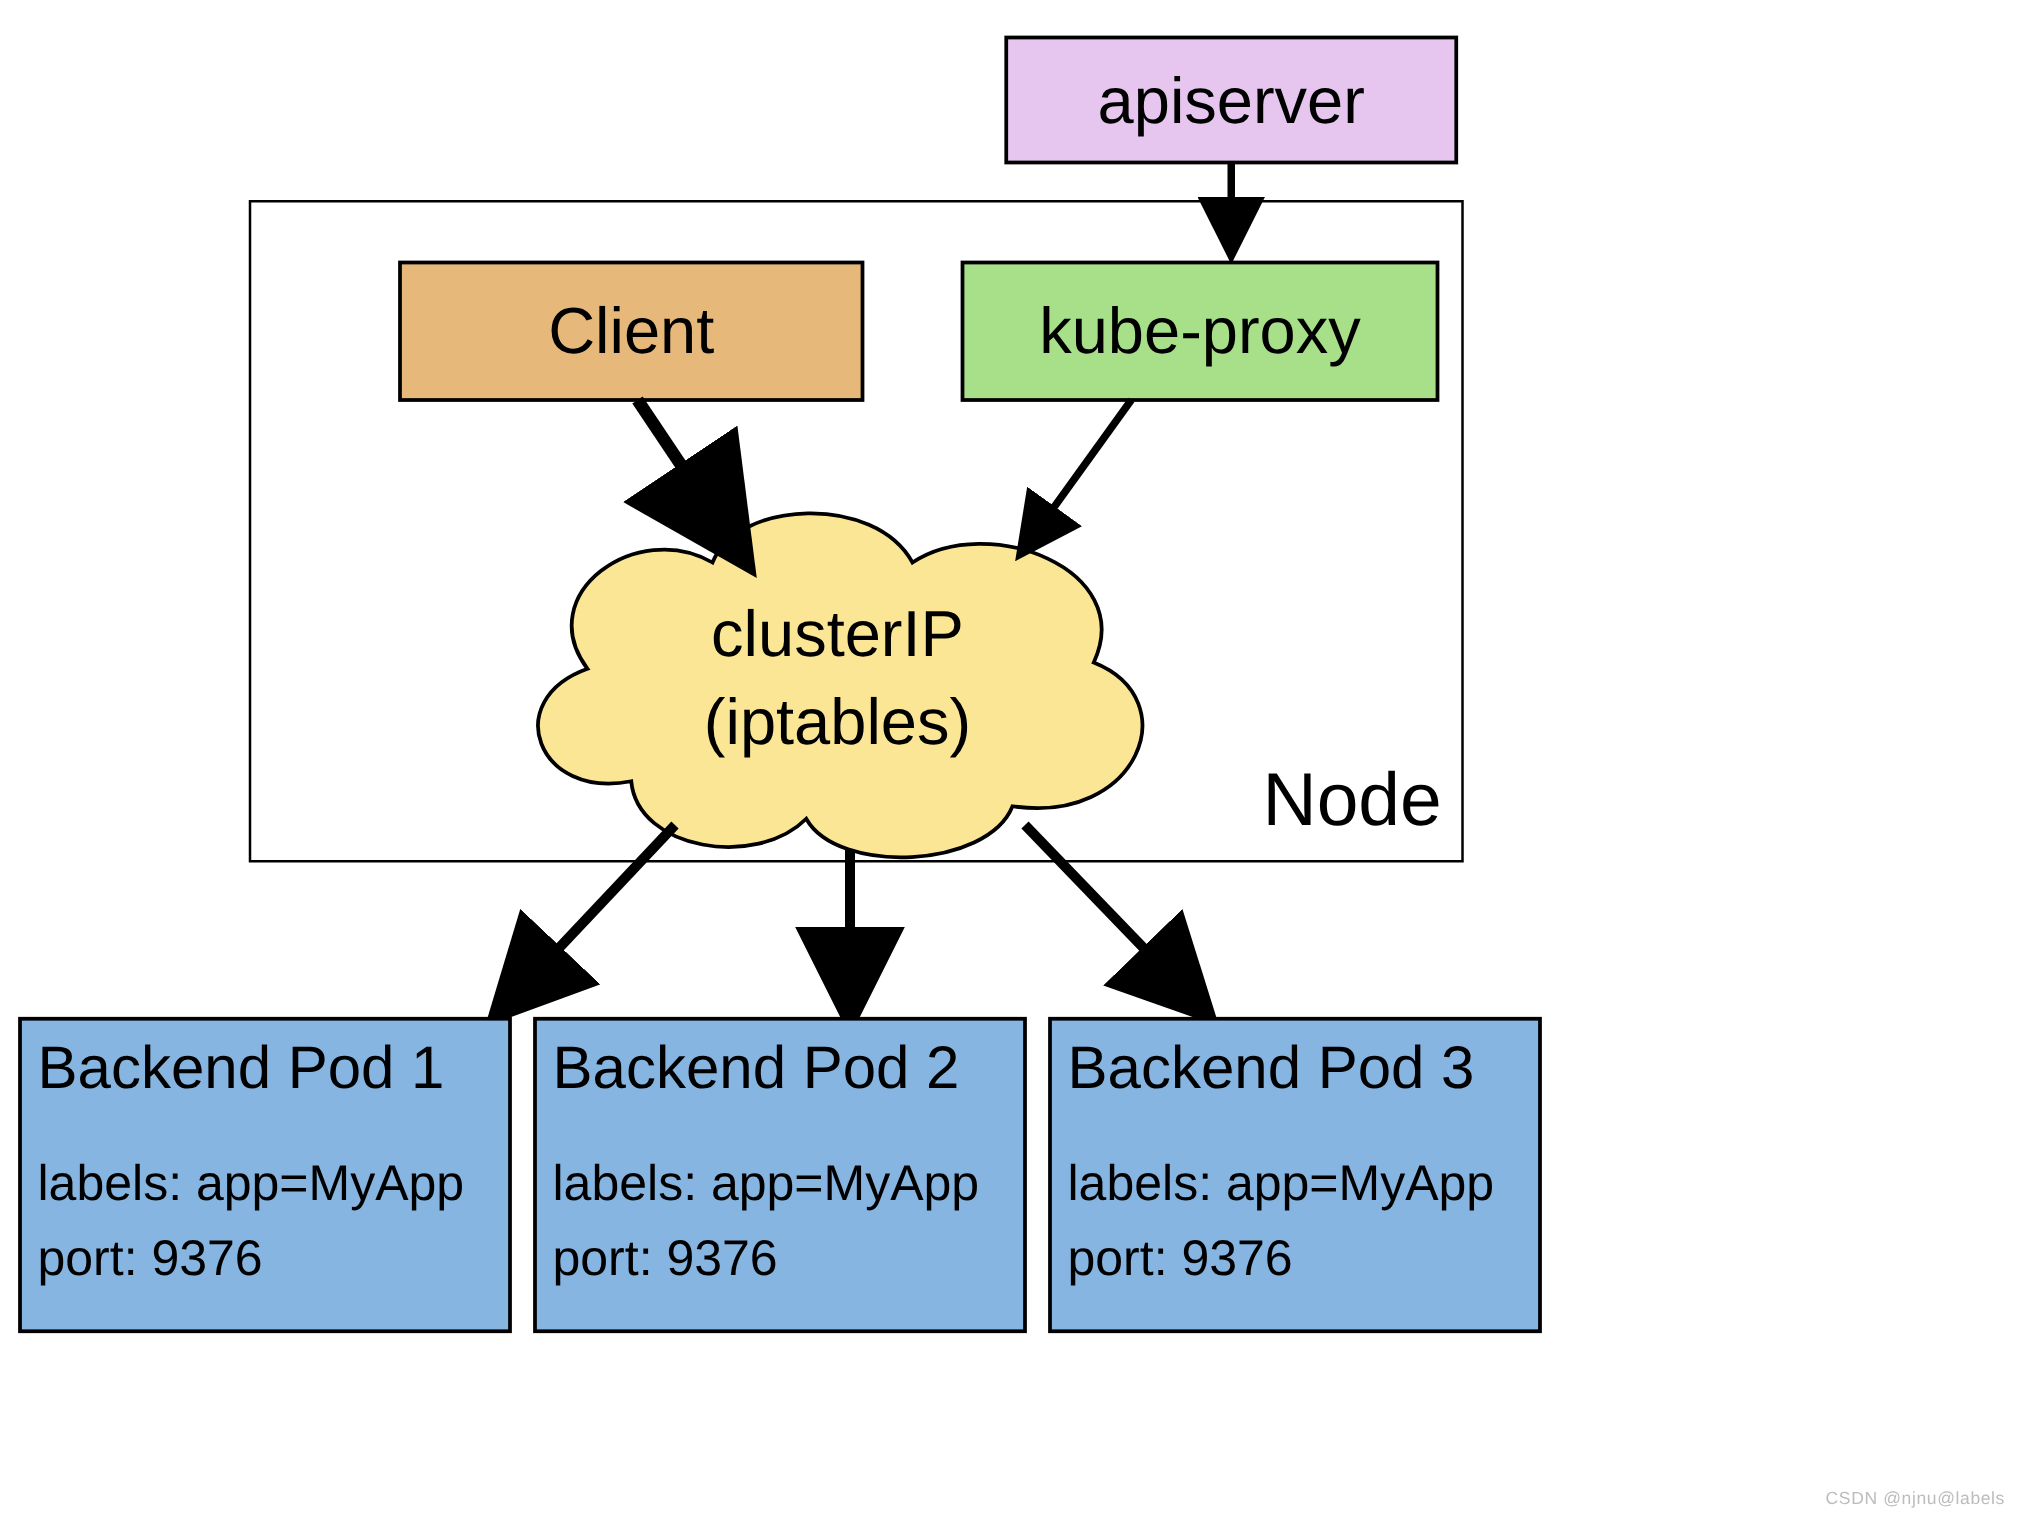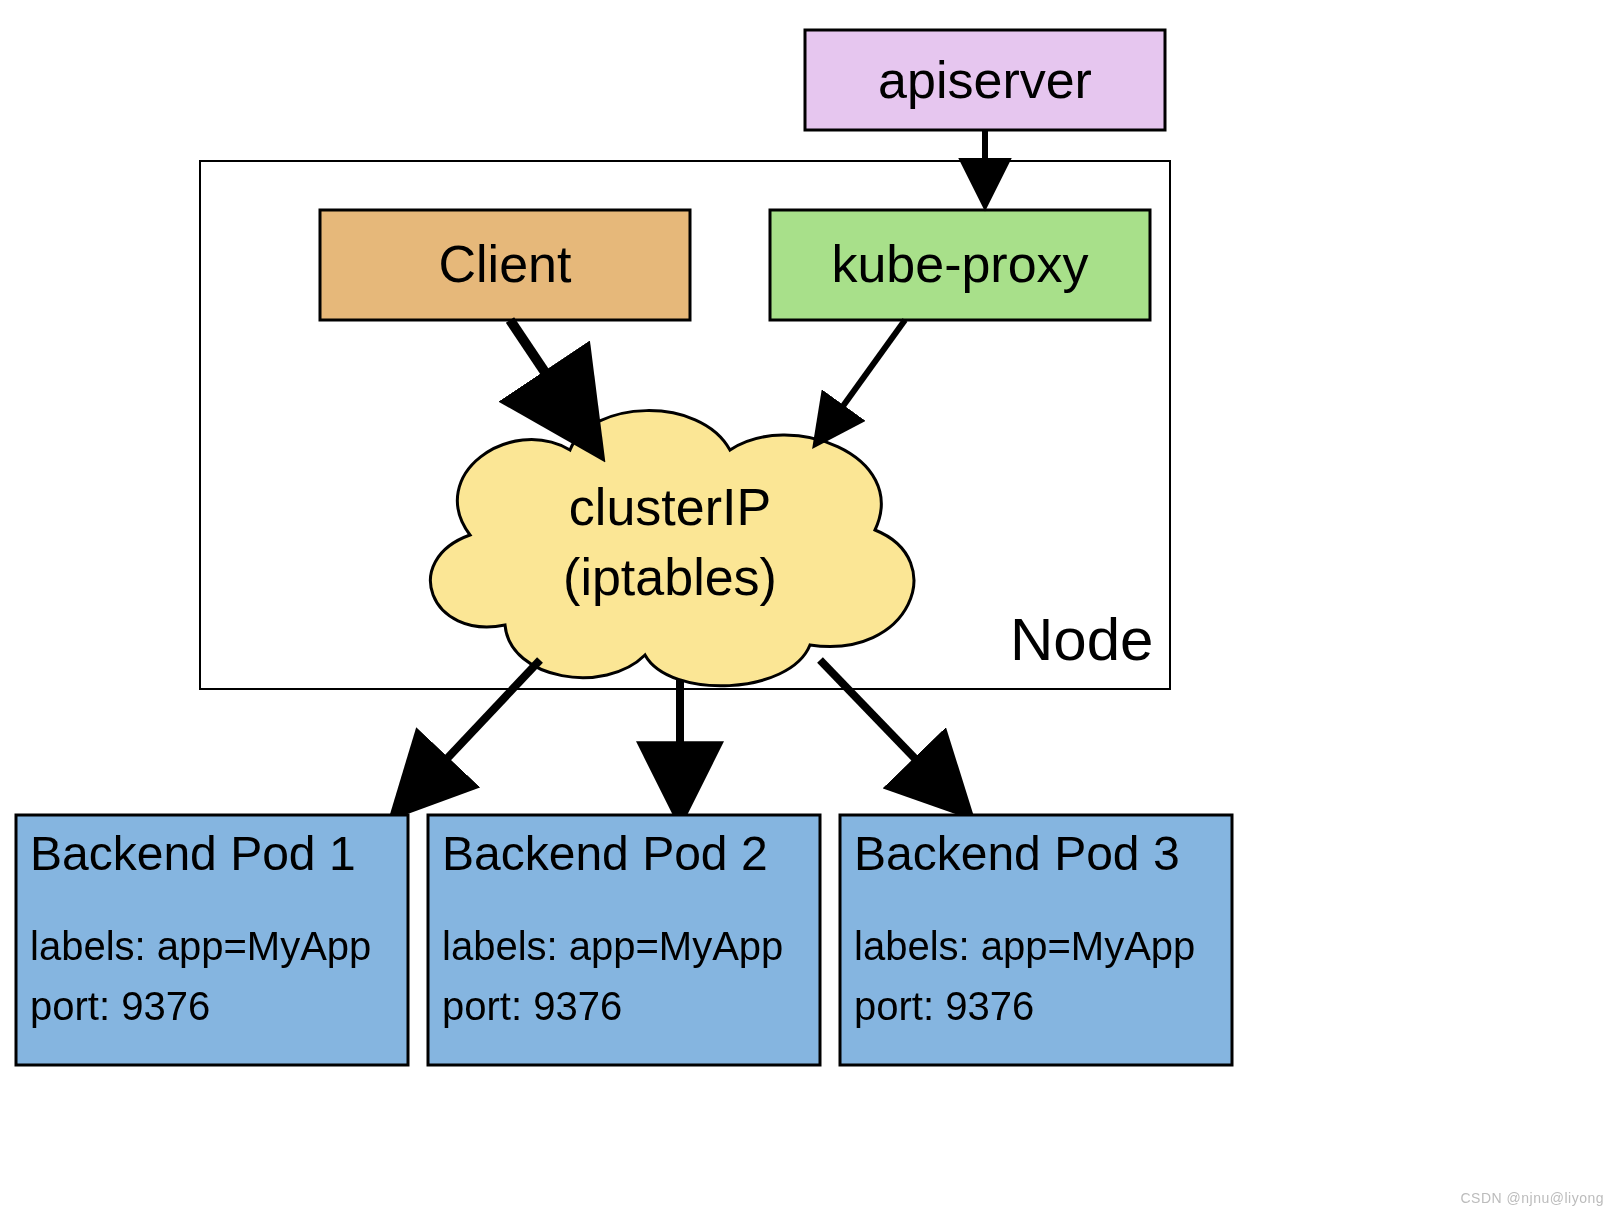--- a/index.html
+++ b/index.html
@@ -82,13 +82,13 @@
   <text class="pod-title" x="442" y="870">Backend Pod 2</text>
   <text class="pod-sub" x="442" y="960">labels: app=MyApp</text>
   <text class="pod-sub" x="442" y="1020">port: 9376</text>
 
   <rect x="840" y="815" width="392" height="250" fill="#85B5E0" stroke="#000" stroke-width="3"></rect>
   <text class="pod-title" x="854" y="870">Backend Pod 3</text>
   <text class="pod-sub" x="854" y="960">labels: app=MyApp</text>
   <text class="pod-sub" x="854" y="1020">port: 9376</text>
 </svg>
 
-<div class="watermark">CSDN @njnu@liyong</div>
+<div class="watermark">CSDN @njnu@labels</div>
 
 </body></html>

